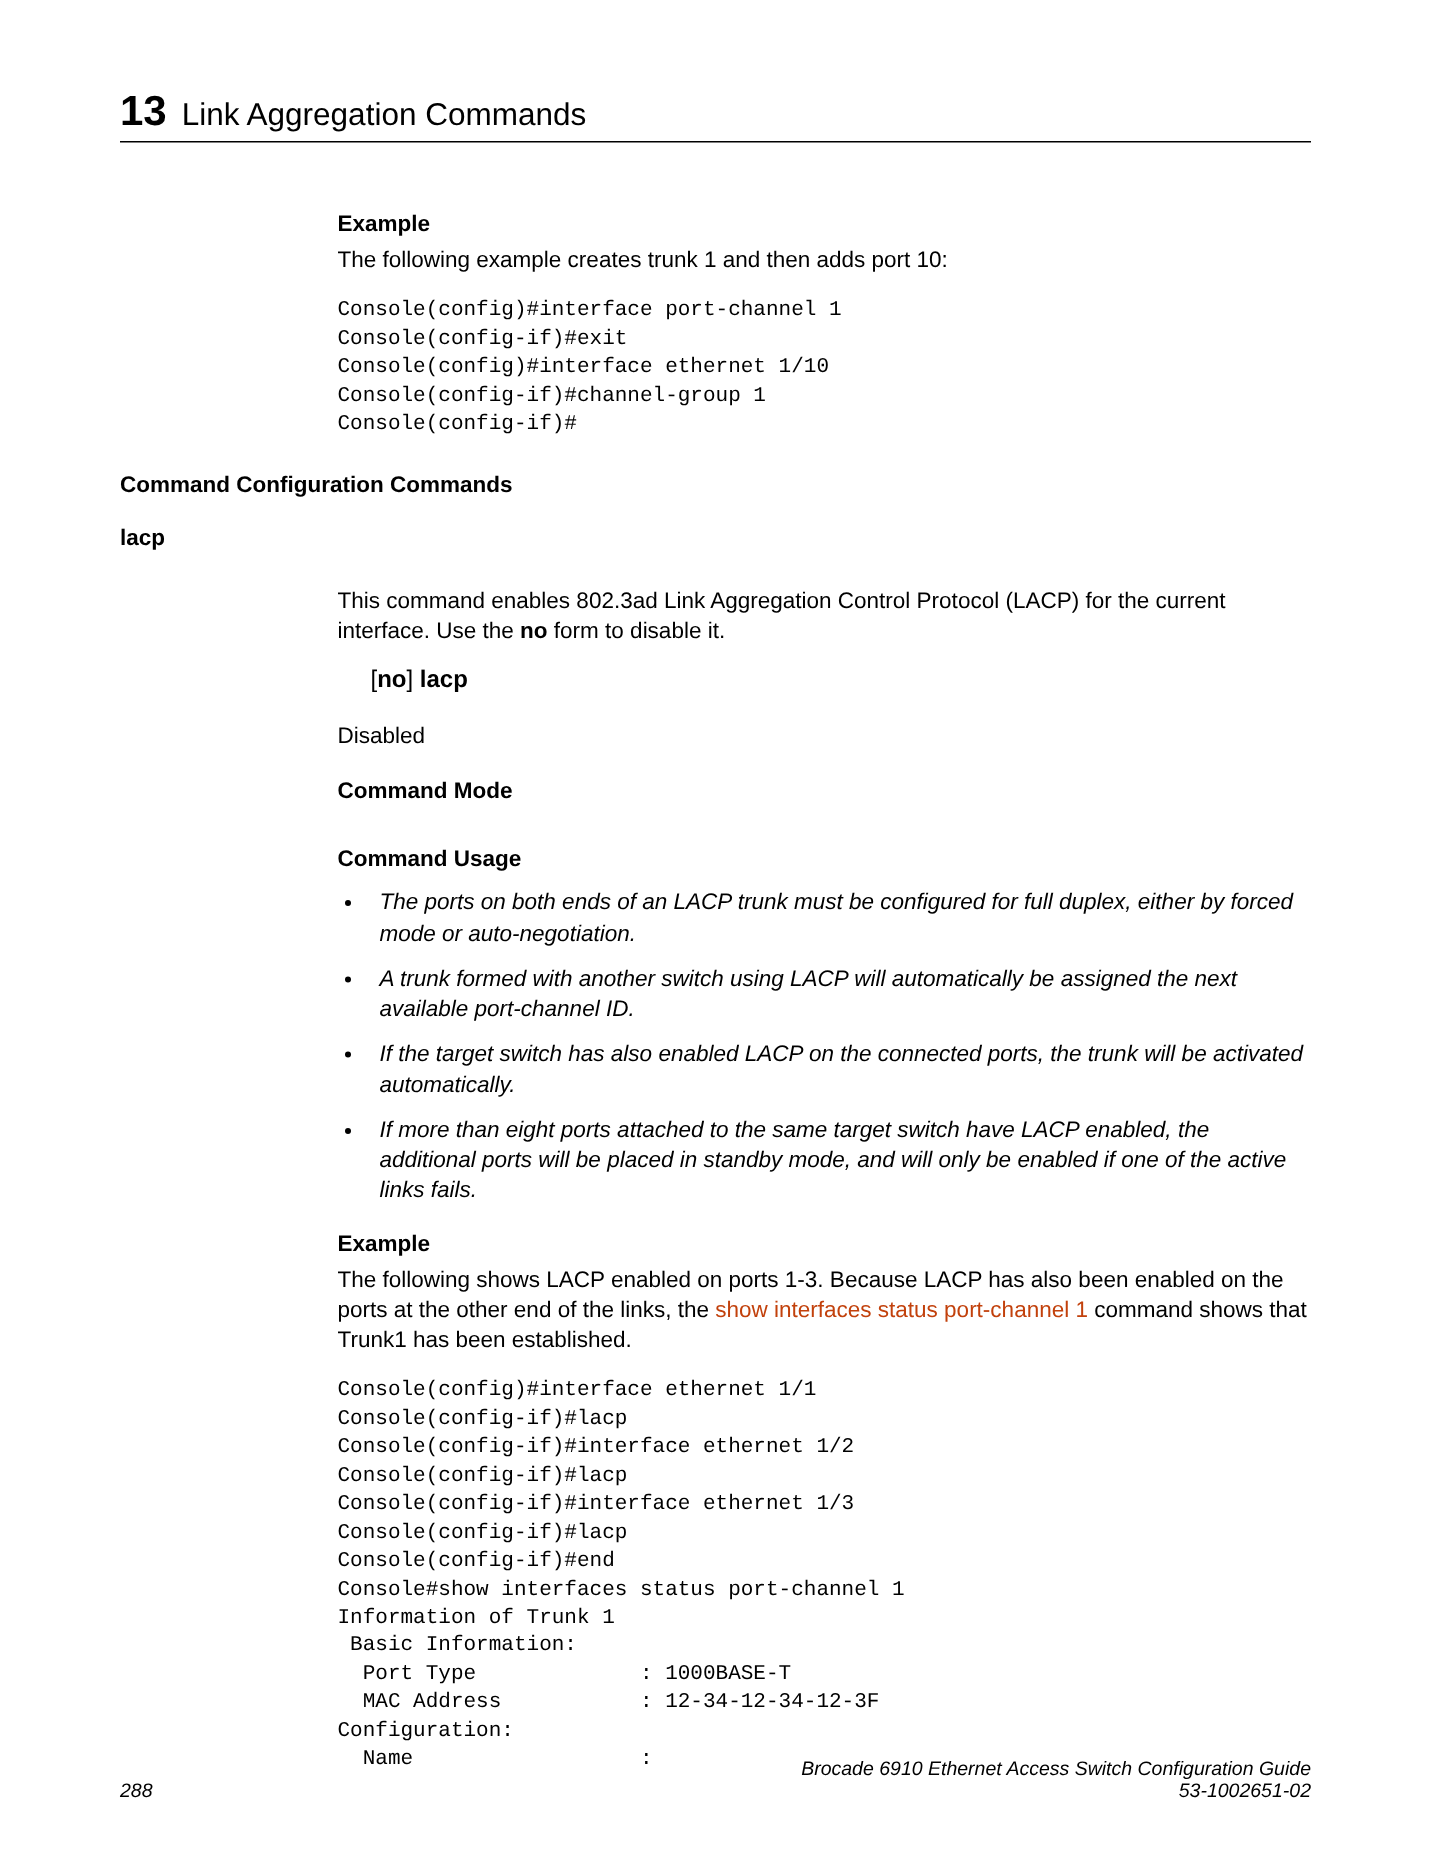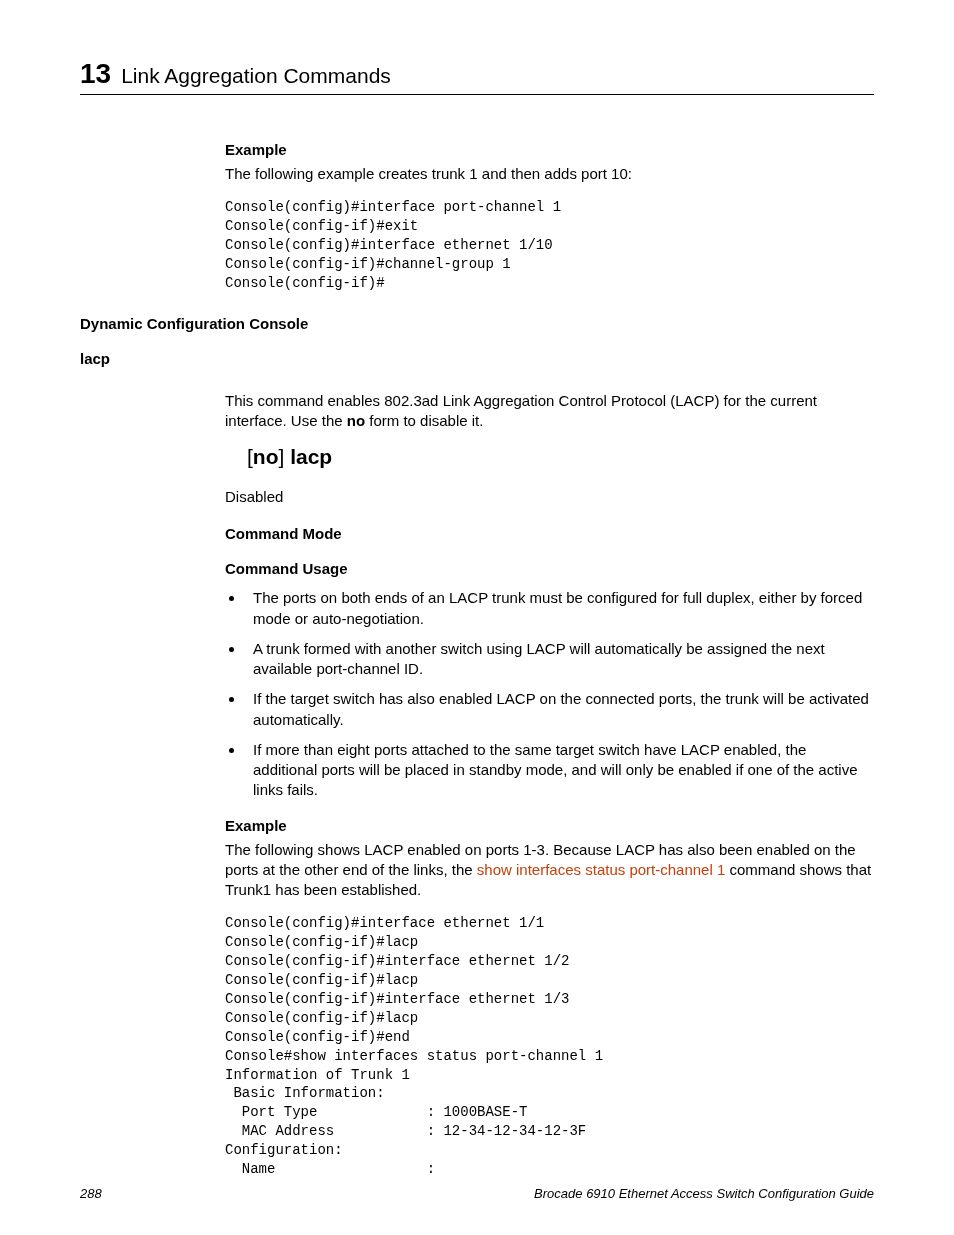--- a/index.html
+++ b/index.html
@@ -58,28 +58,29 @@
     font-weight: bold;
     margin: 0 0 18px 0;
   }
   .left-subhead {
     font-size: 15px;
     font-weight: bold;
     margin: 0 0 24px 0;
   }
   .syntax-indent {
     margin-left: 22px;
-    font-size: 21px;
+    font-size: 16px;
     margin-bottom: 18px;
   }
   ul.usage {
     margin: 11px 0 16px 0;
     padding-left: 20px;
     font-size: 15px;
     line-height: 1.35;
+    font-style: italic;
   }
   ul.usage li {
     margin-bottom: 10px;
     padding-left: 8px;
   }
   .bold { font-weight: bold; }
   .link {
     color: #c2410c;
   }
   .footer {
@@ -109,38 +110,38 @@
   <div class="content-indent">
     <div class="section-heading">Example</div>
     <div class="body-text">The following example creates trunk 1 and then adds port 10:</div>
     <div class="code-block">Console(config)#interface port-channel 1
 Console(config-if)#exit
 Console(config)#interface ethernet 1/10
 Console(config-if)#channel-group 1
 Console(config-if)#</div>
   </div>
 
-  <div class="left-heading">Dynamic Configuration Console</div>
+  <div class="left-heading">Command Configuration Commands</div>
 
   <div class="left-subhead">lacp</div>
 
   <div class="content-indent">
     <div class="body-text">
       <span>This command enables 802.3ad Link Aggregation Control Protocol (LACP) for the current interface. Use the </span><span class="bold">no</span><span> form to disable it.</span>
     </div>
 
     <div class="syntax-indent">
       <span>[</span><span class="bold">no</span><span>] </span><span class="bold">lacp</span>
     </div>
 
     <div class="body-text">Disabled</div>
 
     <div class="section-heading" style="margin-top:18px">Command Mode</div>
 
-    <div class="section-heading" style="margin-top:18px">Command Usage</div>
+    <div class="section-heading" style="margin-top:28px">Command Usage</div>
     <ul class="usage">
       <li>The ports on both ends of an LACP trunk must be configured for full duplex, either by forced mode or auto-negotiation.</li>
       <li>A trunk formed with another switch using LACP will automatically be assigned the next available port-channel ID.</li>
       <li>If the target switch has also enabled LACP on the connected ports, the trunk will be activated automatically.</li>
       <li>If more than eight ports attached to the same target switch have LACP enabled, the additional ports will be placed in standby mode, and will only be enabled if one of the active links fails.</li>
     </ul>
 
     <div class="section-heading">Example</div>
     <div class="body-text example-desc-bot">
       <span>The following shows LACP enabled on ports 1-3. Because LACP has also been enabled on the ports at the other end of the links, the </span><span class="link">show interfaces status port-channel 1</span><span> command shows that Trunk1 has been established.</span>
@@ -158,16 +159,17 @@
   Port Type             : 1000BASE-T
   MAC Address           : 12-34-12-34-12-3F
 Configuration: 
   Name                  :</div>
   </div>
 
   <div class="footer">
     <span>288</span>
     <div class="footer-right">
       <div>Brocade 6910 Ethernet Access Switch Configuration Guide</div>
+      <div>53-1002651-02</div>
     </div>
   </div>
 
 </div>
 
 </body></html>

